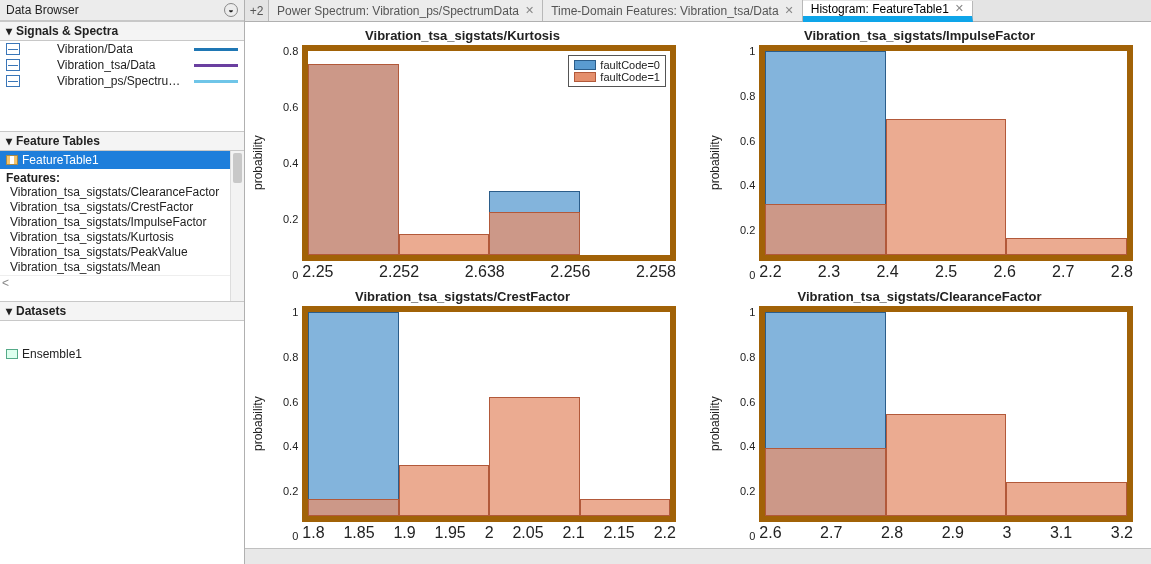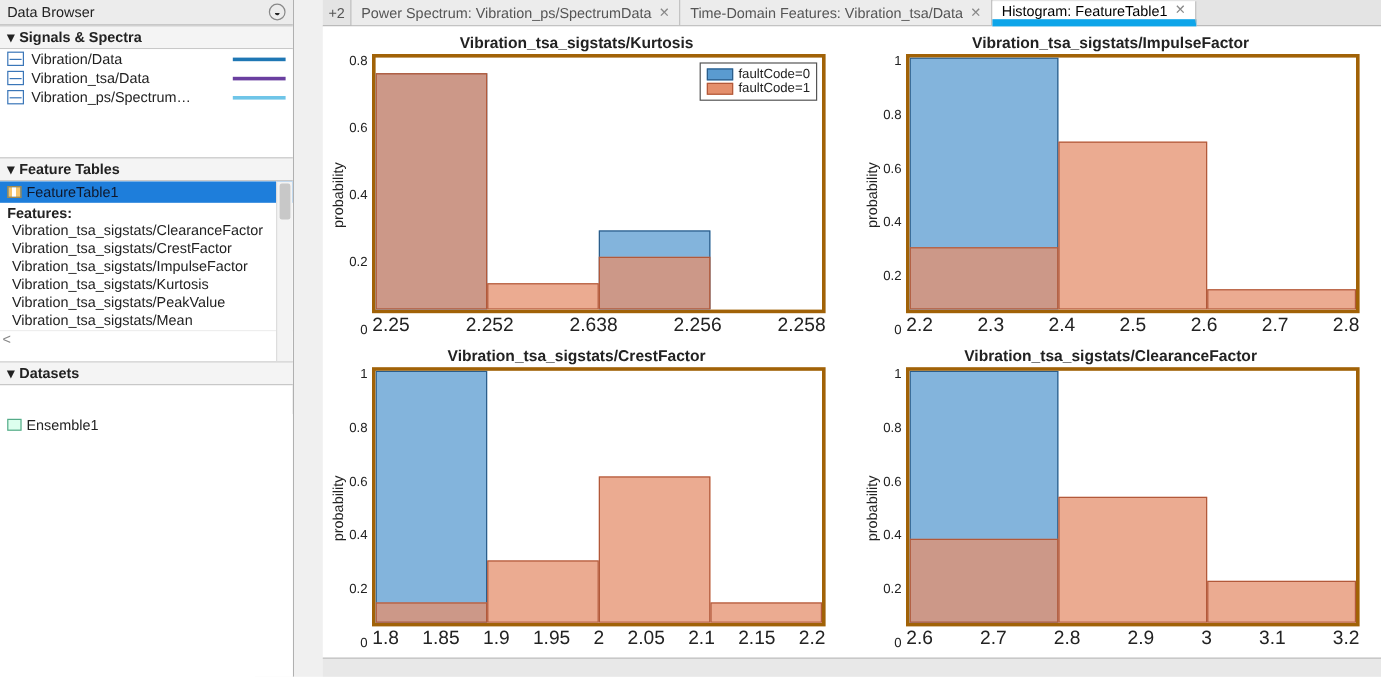--- a/index.html
+++ b/index.html
@@ -1,31 +1,31 @@
 <!DOCTYPE html>
 <html><head>
 <meta charset="utf-8">
 <style>
 * { box-sizing: border-box; margin: 0; padding: 0; font-family: "Segoe UI", Arial, sans-serif; }
 body { width: 1151px; height: 564px; background: #f0f0f0; overflow: hidden; font-size: 12px; color: #222; }
-.app { display: flex; width: 100%; height: 100%; gap: 24px; }
+.app { display: flex; width: 100%; height: 100%; }
 
 
 .sidebar { width: 245px; background: #fff; border-right: 1px solid #b0b0b0; display: flex; flex-direction: column; }
 .sidebar-title { background: #ececec; border-bottom: 1px solid #c8c8c8; padding: 3px 6px; font-size: 12px; display: flex; align-items: center; justify-content: space-between; }
 .title-icon { width: 14px; height: 14px; border: 1px solid #888; border-radius: 50%; display:inline-flex; align-items:center; justify-content:center; font-size:9px; }
 .section-hdr { background: #f4f4f4; border-top: 1px solid #c8c8c8; border-bottom: 1px solid #c8c8c8; padding: 2px 6px; font-weight: bold; font-size: 12px; display:flex; align-items:center; gap:4px; }
 .section-body { background: #fff; overflow: hidden; }
 .signal-row { display: flex; align-items: center; padding: 1px 6px; gap: 6px; }
 .signal-icon { width: 14px; height: 12px; border: 1px solid #3a76b8; display:inline-block; position:relative; }
 .signal-icon::after { content:""; position:absolute; left:1px; right:1px; top:5px; height:1px; background:#3a76b8; } 
 .signal-swatch { width: 44px; height: 3px; }
-.signal-name { flex: 1; white-space: nowrap; overflow:hidden; text-overflow:ellipsis; }
+.signal-name { flex: 1; white-space: nowrap; overflow:hidden; text-overflow:ellipsis;margin-left:31px; }
 .ftable-row { padding: 2px 6px; display:flex; align-items:center; gap:4px; }
-.ftable-row.selected { background: #1e7edb; color: #0f172a; }
+.ftable-row.selected { background: #1e7edb; color: #ffffff; }
 .ft-icon { width:12px; height:10px; background: linear-gradient(to right,#f6c46a 33%,#fff 33% 66%,#f6c46a 66%); border:1px solid #a68a4a; }
 .features-label { font-weight:bold; padding: 2px 6px 0 6px; }
 .feature-item { padding: 0 6px 0 10px; white-space:nowrap; overflow:hidden; text-overflow:ellipsis; font-size:12px; line-height:15px;}
 .scroll-hint { display:flex; justify-content:space-between; padding:0 2px; color:#888; border-top:1px solid #eee;}
 .dataset-row { padding: 2px 6px; display:flex; align-items:center; gap:4px; }
 .ds-icon { width:12px; height:10px; border:1px solid #5a8; background:#dfe;}
 .vscroll { position:absolute; right:0; top:0; bottom:0; width:14px; background:#f3f3f3; border-left:1px solid #ddd;}
 .vscroll-thumb{ position:absolute; top:2px; left:2px; right:2px; height:30px; background:#c8c8c8; border-radius:2px;}
 .feat-wrap{ position:relative; }
 
@@ -35,23 +35,23 @@
 .tab { display: flex; align-items: center; gap: 6px; padding: 0 8px; border-right: 1px solid #b8b8b8; background: #ececec; color: #555; font-size: 12px; white-space:nowrap; }
 .tab.active { background: #fff; color: #000; border-bottom: 6px solid #0ea5e9; position:relative; top:1px; }
 .tab .close { color:#888; font-size:11px; }
 .tab-plus { width:24px; display:flex; align-items:center; justify-content:center; color:#555; border-right:1px solid #b8b8b8;}
 .plot-area { flex:1; background:#fff; display:grid; grid-template-columns:1fr 1fr; grid-template-rows:1fr 1fr; padding: 6px 18px 6px 4px; gap: 8px 30px; }
 .chart { display:flex; flex-direction:column; align-items:center; }
 .chart-title { font-size:13px; font-weight:bold; text-align:center; margin-bottom:2px;}
 .chart-body { display:flex; align-items:stretch; width:100%; flex:1;}
 .ylabel { writing-mode: vertical-rl; transform: rotate(180deg); font-size:12px; text-align:center; padding: 0 2px; color:#222;}
 .axesbox { flex:1; display:flex; flex-direction:column; }
-.plotbox { flex:1; border:3px solid #a16207; position:relative; background:#fff; overflow:hidden;}
+.plotbox { flex:1; border:6px solid #a16207; position:relative; background:#fff; overflow:hidden;}
 .xticks { display:flex; justify-content:space-between; font-size:16px; padding-top:2px; }
-.yticks { display:flex; flex-direction:column; justify-content:space-between; font-size:11px; text-align:right; padding-right:4px;}
+.yticks { display:flex; flex-direction:column; justify-content:space-between; font-size:11px; text-align:right; padding-right:4px;margin-left:16px;}
 .legend { position:absolute; top:4px; right:4px; background:#fff; border:1px solid #555; font-size:11px; padding:3px 5px;}
 .legend-row{display:flex;align-items:center;gap:4px;}
 .legend-sw{width:22px;height:10px;border:1px solid #444;}
 .footer { height: 16px; background: #e8e8e8; border-top:1px solid #c0c0c0;}
 </style>
 </head>
 <body>
 
 <div class="app">
   <div class="sidebar">

